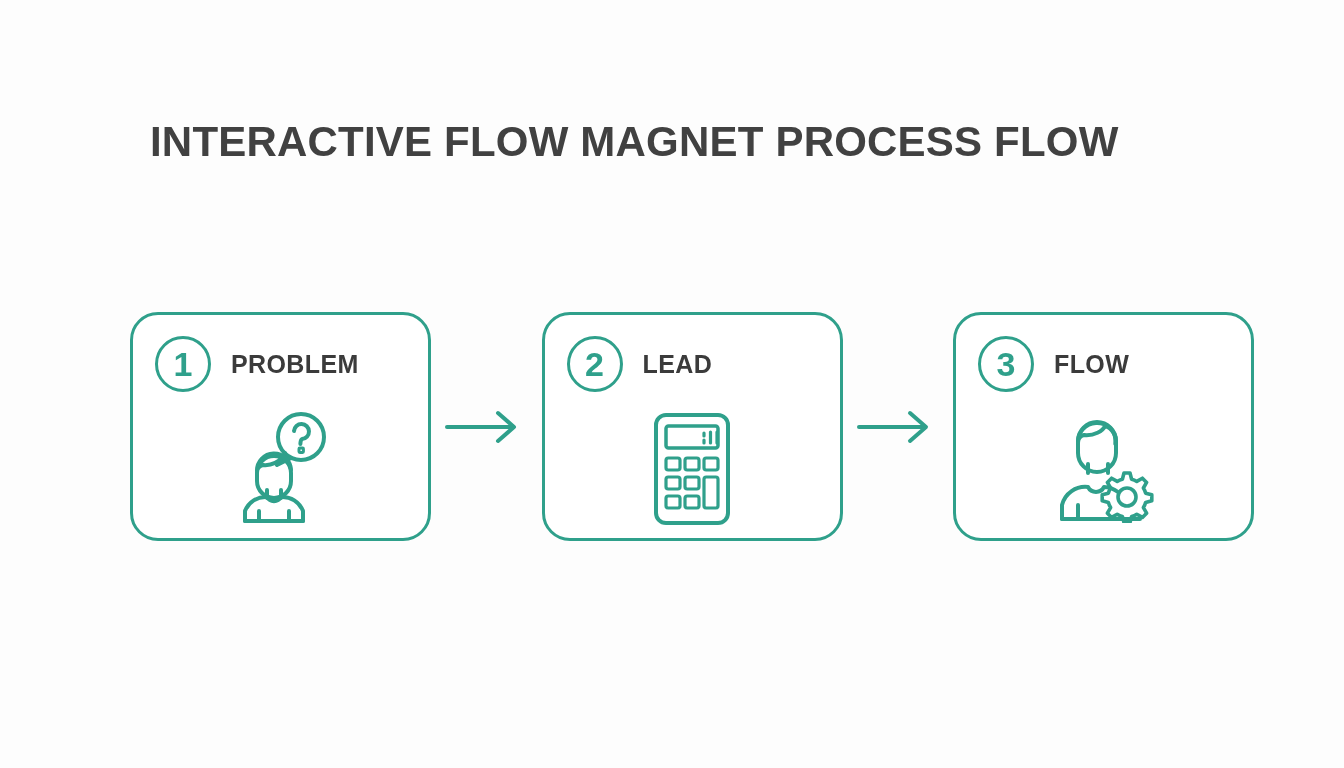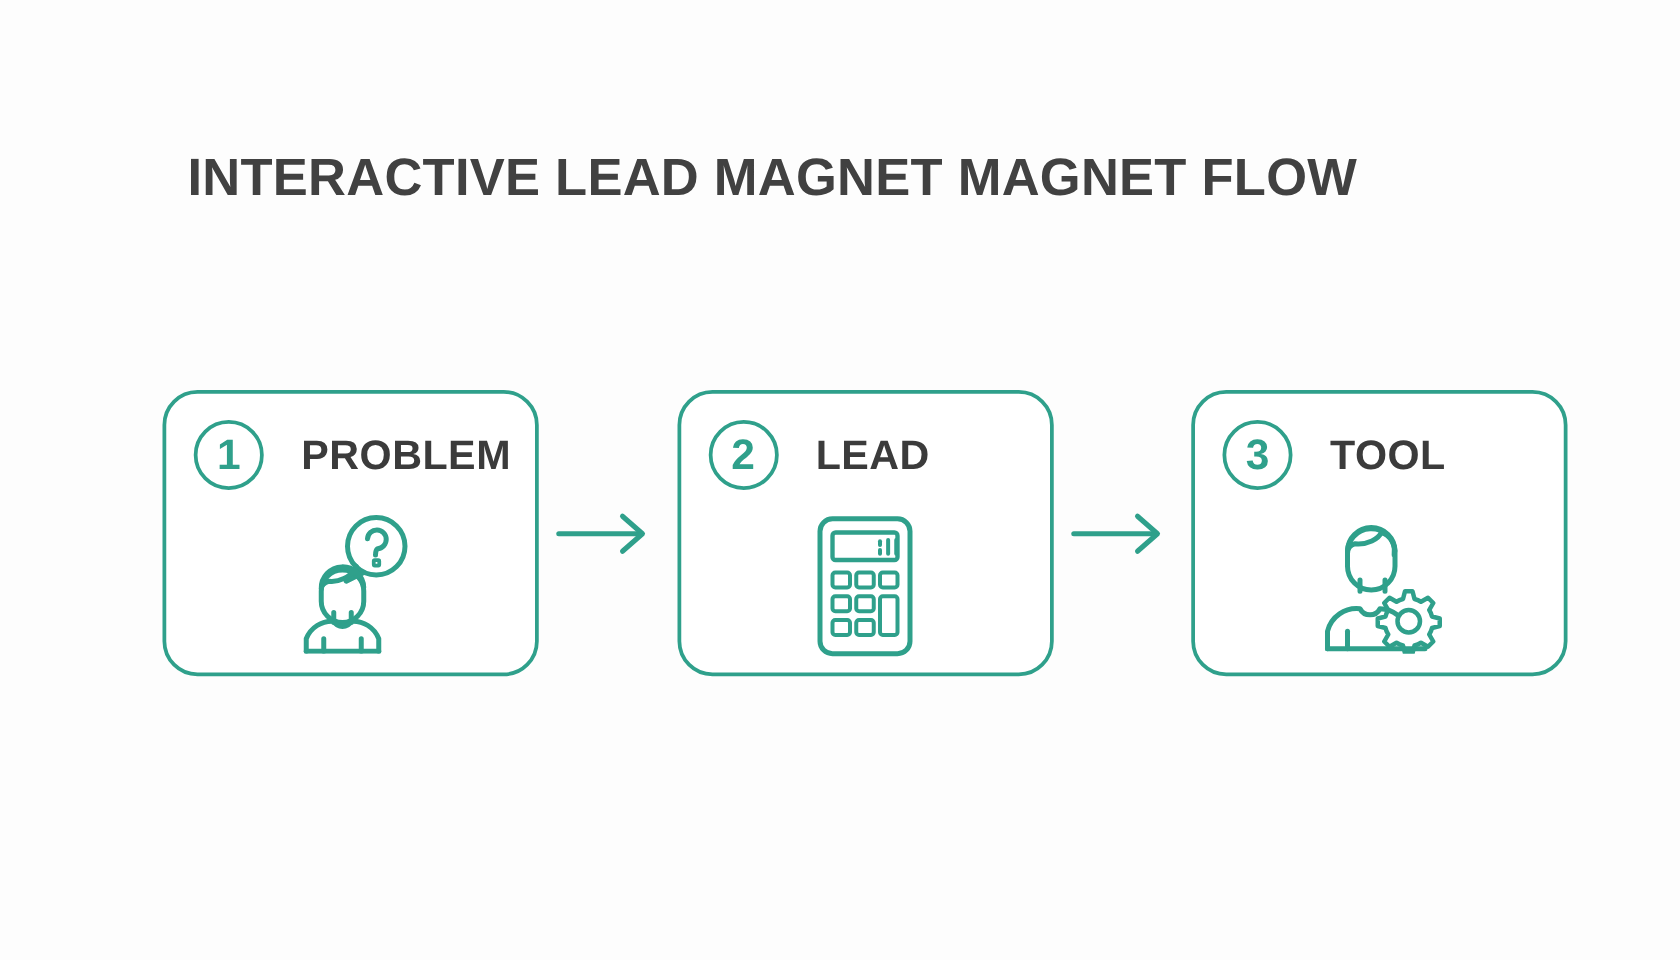--- a/index.html
+++ b/index.html
@@ -68,22 +68,22 @@
     display: flex;
     align-items: center;
     justify-content: center;
     color: #2fa08b;
     font-size: 34px;
     font-weight: bold;
     line-height: 1;
   }
 
   .step-label {
-    margin-left: 30px;
-    font-size: 33px;
+    margin-left: 20px;
+    font-size: 25px;
     font-weight: bold;
     color: #3b3b3b;
     letter-spacing: 0.4px;
     white-space: nowrap;
   }
 
   .card-icon {
     position: absolute;
     left: 0;
     right: 0;
@@ -98,21 +98,21 @@
     width: 106px;
     height: 40px;
     display: flex;
     align-items: center;
     justify-content: center;
   }
 </style>
 </head>
 <body>
 
-<div id="page-title">INTERACTIVE LEAD MAGNET MAGNET FLOW</div>
+<div id="page-title">INTERACTIVE FLOW MAGNET PROCESS FLOW</div>
 
 <div id="flow-row">
 
   <div class="step-card">
     <div class="card-head">
       <div class="step-number">1</div>
       <div class="step-label">PROBLEM</div>
     </div>
     <div class="card-icon">
       <svg width="104" height="112" viewBox="0 0 104 112">
@@ -193,21 +193,21 @@
       <g fill="none" stroke="#2fa08b" stroke-width="4" stroke-linecap="round" stroke-linejoin="round">
         <path d="M3 17 L68 17"></path>
         <path d="M54 3 L70 17 L54 31"></path>
       </g>
     </svg>
   </div>
 
   <div class="step-card">
     <div class="card-head">
       <div class="step-number">3</div>
-      <div class="step-label">TOOL</div>
+      <div class="step-label">FLOW</div>
     </div>
     <div class="card-icon">
       <svg width="104" height="112" viewBox="0 0 104 112">
         <g fill="none" stroke="#2fa08b" stroke-width="4" stroke-linecap="round" stroke-linejoin="round">
 
           <path d="M26 30 a19 19 0 0 1 38 0 l0 12 a19 19 0 0 1 -38 0 z"></path>
 
           <path d="M26 32 a19 19 0 0 1 38 -2 c0 -4 -3 -13 -11 -15 c-2 5 -11 10 -21 9 c-5 1 -6 5 -6 8 z"></path>
 
           <path d="M57 16 c5 4 7 11 6 17" stroke-width="3.4"></path>

